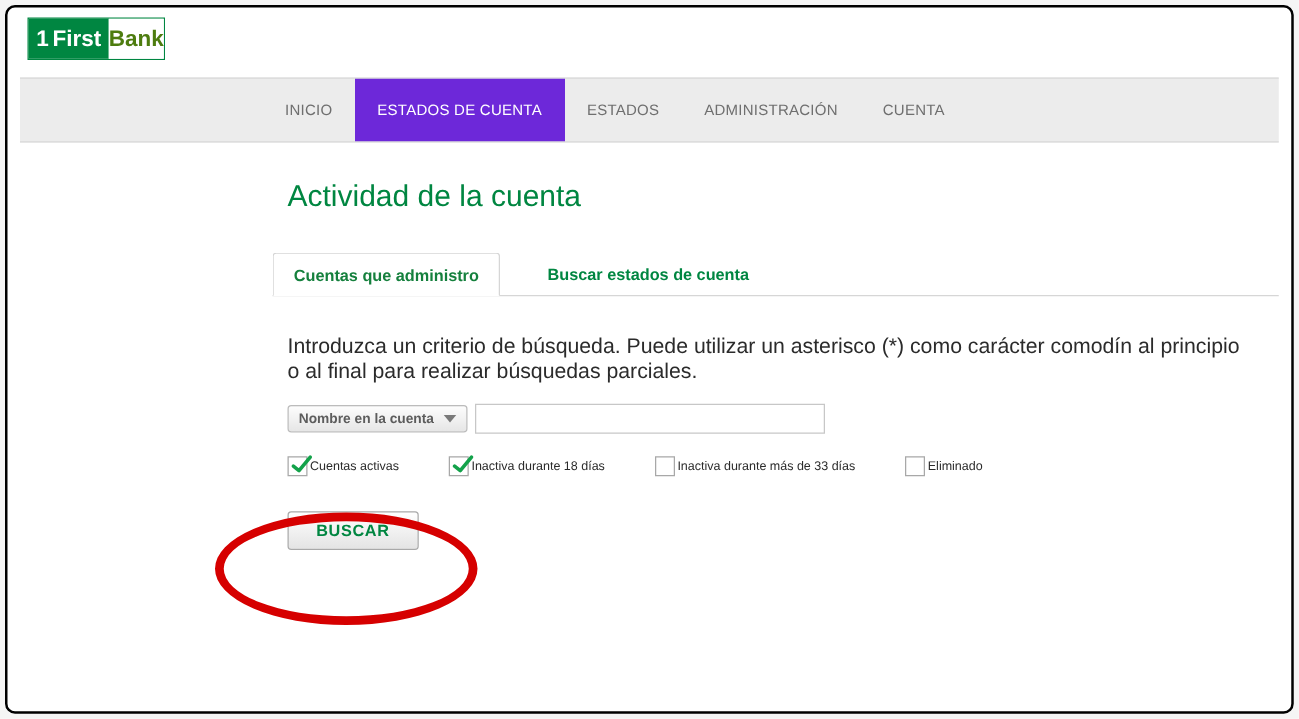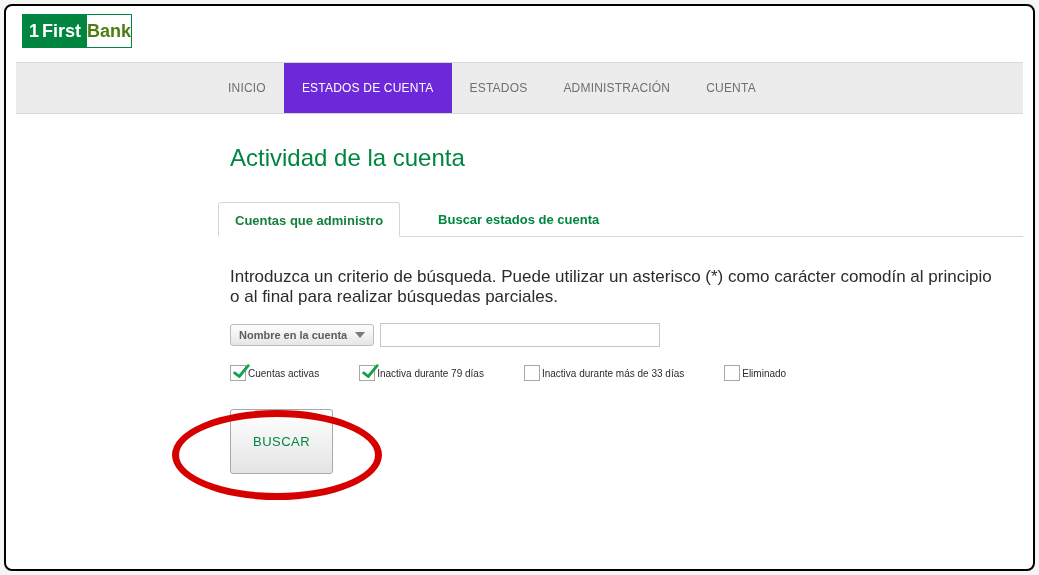--- a/index.html
+++ b/index.html
@@ -177,23 +177,23 @@
     .checkmark {
       position: absolute;
       left: 1px; top: -4px;
       width: 18px; height: 20px;
     }
     .search-button {
       display: inline-block;
       background: linear-gradient(#ffffff, #e4e4e4);
       border: 1px solid #a9a9a9;
       border-radius: 3px;
-      padding: 24px 22px;
+      padding: 7px 22px;
       font-size: 13px;
-      font-weight: normal;
+      font-weight: bold;
       color: #008641;
       letter-spacing: 0.5px;
       cursor: pointer;
     }
     .ellipse-highlight {
       position: absolute;
       width: 210px;
       height: 90px;
       border: 7px solid #d60000;
       border-radius: 50%;
@@ -252,21 +252,21 @@
             </svg>
         </span>
         <span>Cuentas activas</span>
       </label>
       <label class="filter">
         <span class="checkbox checked">
           <svg class="checkmark" viewBox="0 0 20 20">
               <path d="M3 11 L8 15 L18 3" stroke="#13a24a" stroke-width="3.2" fill="none" stroke-linecap="round" stroke-linejoin="round"></path>
             </svg>
         </span>
-        <span>Inactiva durante 79 días</span>
+        <span>Inactiva durante 18 días</span>
       </label>
       <label class="filter">
         <span class="checkbox"></span>
         <span>Inactiva durante más de 33 días</span>
       </label>
       <label class="filter">
         <span class="checkbox"></span>
         <span>Eliminado</span>
       </label>
     </div>

